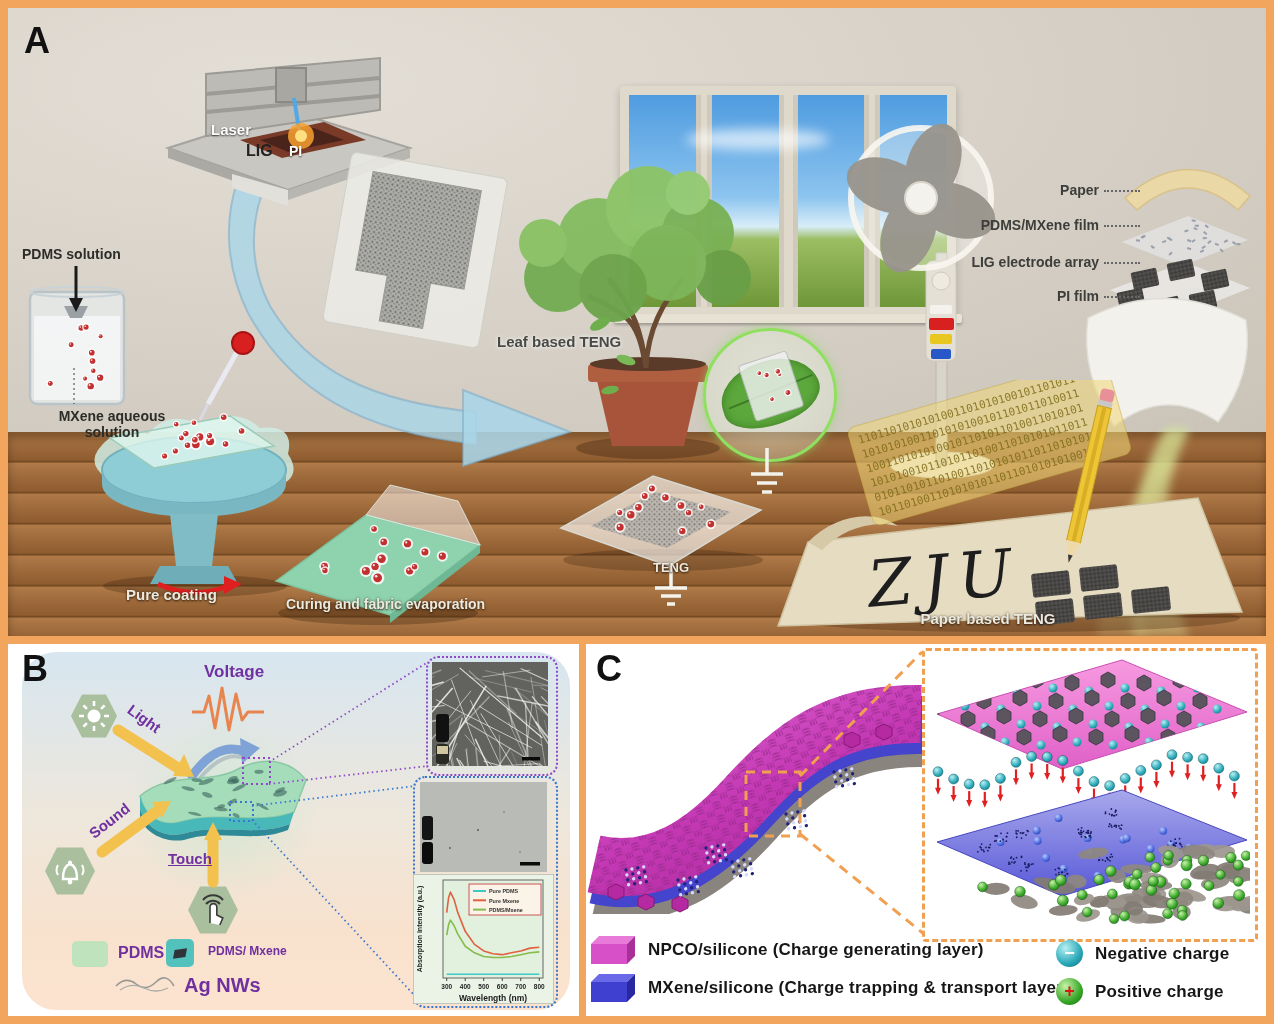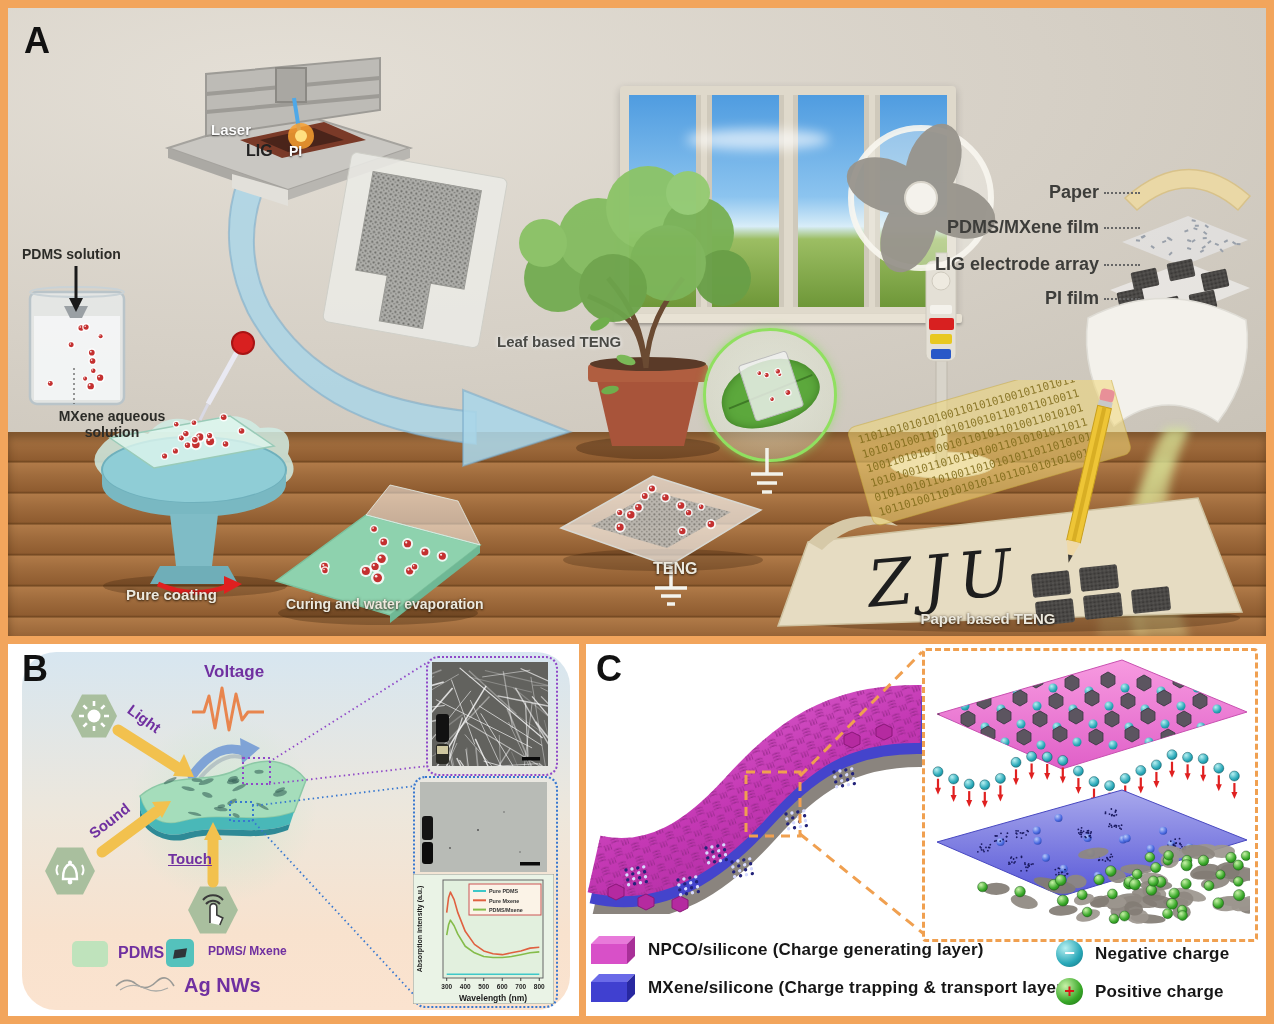--- a/index.html
+++ b/index.html
@@ -10,21 +10,21 @@
   .div-v{position:absolute;left:579px;width:7px;top:644px;bottom:8px;background:#F2A55C;z-index:49;}
   .panel{position:absolute;overflow:hidden;}
   .plabel{font-size:36px;font-weight:bold;color:#111;z-index:30;}
   .lbl{position:absolute;font-weight:bold;z-index:22;}
   .dark-on-wall{color:#4a4a45;text-shadow:0 0 3px #eee,0 0 4px #eee;}
   .light-on-wood{color:#ece9de;text-shadow:0 1px 2px rgba(40,25,10,.8),0 0 3px rgba(40,25,10,.5);}
   .white-mach{color:#fdfdfd;text-shadow:0 1px 2px rgba(0,0,0,.7);margin-top:27px;}
   .purple{color:#7030A0;}
   .hex{position:absolute;clip-path:polygon(25% 3%,75% 3%,98% 50%,75% 97%,25% 97%,2% 50%);background:#A9BF9E;display:flex;align-items:center;justify-content:center;z-index:5;}
   .stackrow{position:absolute;display:flex;align-items:center;justify-content:flex-end;width:262px;z-index:22;}
-  .stackrow .txt{font-weight:bold;font-size:18px;color:#3d3d3a;}
+  .stackrow .txt{font-weight:bold;font-size:14px;color:#3d3d3a;}
   .stackrow .dots{display:inline-block;width:36px;border-bottom:2px dotted #666;margin-left:5px;height:1px;}
   .sphere{border-radius:50%;display:flex;align-items:center;justify-content:center;font-weight:bold;}
   .neg-sphere{background:radial-gradient(circle at 35% 30%,#b8f0f2,#28a8b8 60%,#15707c);color:#fff;}
   .pos-sphere{background:radial-gradient(circle at 35% 30%,#c8f2a8,#38a828 60%,#1c6c14);color:#d81818;}
   .clegend{position:absolute;display:flex;align-items:center;z-index:10;}
   .clegend .t{font-size:17px;font-weight:bold;color:#161616;margin-left:12px;letter-spacing:0.2px;}
   .inset-frame{position:absolute;border-radius:12px;z-index:8;}
   svg{display:block;}
 </style>
 </head>
@@ -316,21 +316,21 @@
           <circle cx="119.66752743484224" cy="114.81887174211249" r="4.368904320987655" fill="#C43030"></circle>
           <circle cx="118.13841092249656" cy="113.28975522976681" r="1.3106712962962963" fill="rgba(255,255,255,.9)"></circle>
           <circle cx="156.58454595336076" cy="103.72430795610425" r="4.225823045267489" fill="rgba(255,255,255,.85)"></circle>
           <circle cx="156.58454595336076" cy="103.72430795610425" r="2.7263374485596708" fill="#C43030"></circle>
           <circle cx="155.63032784636488" cy="102.77008984910837" r="0.8179012345679012" fill="rgba(255,255,255,.9)"></circle>
           <circle cx="166.91823113854593" cy="88.92233676268862" r="5.461557355967078" fill="rgba(255,255,255,.85)"></circle>
           <circle cx="166.91823113854593" cy="88.92233676268862" r="3.523585390946502" fill="#C43030"></circle>
           <circle cx="165.68497625171466" cy="87.68908187585734" r="1.0570756172839506" fill="rgba(255,255,255,.9)"></circle>
         </g>
     </svg>
-    <div class="lbl light-on-wood" style="left:278px;top:588px;font-size:14px;">Curing and water evaporation</div>
+    <div class="lbl light-on-wood" style="left:278px;top:588px;font-size:14px;">Curing and fabric evaporation</div>
 
     <svg class="abs" style="left:535px;top:440px;z-index:11;" width="240" height="165" viewBox="0 0 240 165">
       <ellipse cx="120" cy="112" rx="100" ry="11" fill="rgba(40,20,5,.25)"></ellipse>
       <polygon points="18,80 110,28 218,62 126,118" fill="rgba(252,252,250,.65)" stroke="#D8D8D2" stroke-width="1.5"></polygon>
       <polygon points="48,78 112,44 188,64 124,100" fill="url(#speck2)" opacity=".75"></polygon>
       <g id="teng-drops">
           <circle cx="139.32821399176953" cy="83.12425994513032" r="4.9361041666666665" fill="rgba(255,255,255,.85)"></circle>
           <circle cx="139.32821399176953" cy="83.12425994513032" r="3.1845833333333333" fill="#C43030"></circle>
           <circle cx="138.21360982510285" cy="82.00965577846365" r="0.955375" fill="rgba(255,255,255,.9)"></circle>
           <circle cx="137.96951028806586" cy="57.51096364883402" r="5.182848379629631" fill="rgba(255,255,255,.85)"></circle>
@@ -362,21 +362,21 @@
           <circle cx="144.6463285751029" cy="63.751041195130334" r="0.8001875" fill="rgba(255,255,255,.9)"></circle>
           <circle cx="122.4411769547325" cy="49.41129698216736" r="5.020421296296297" fill="rgba(255,255,255,.85)"></circle>
           <circle cx="122.4411769547325" cy="49.41129698216736" r="3.2389814814814817" fill="#C43030"></circle>
           <circle cx="121.30753343621397" cy="48.27765346364884" r="0.9716944444444444" fill="rgba(255,255,255,.9)"></circle>
           <circle cx="158.18913991769546" cy="58.85133401920439" r="3.730082175925926" fill="rgba(255,255,255,.85)"></circle>
           <circle cx="158.18913991769546" cy="58.85133401920439" r="2.4065046296296297" fill="#C43030"></circle>
           <circle cx="157.3468632973251" cy="58.00905739883402" r="0.7219513888888889" fill="rgba(255,255,255,.9)"></circle>
         </g>
       <path d="M128,118 V140 M112,140 H144 M118,148 H138 M124,156 H132" stroke="#F4F4EE" stroke-width="3.5" fill="none"></path>
     </svg>
-    <div class="lbl light-on-wood" style="left:645px;top:552px;font-size:16px;">TENG</div>
+    <div class="lbl light-on-wood" style="left:645px;top:552px;font-size:13px;">TENG</div>
 
     <svg class="abs" style="left:1062px;top:142px;z-index:12;" width="198" height="300" viewBox="0 0 198 300">
       <defs>
         <pattern id="speckDark" width="4" height="4" patternUnits="userSpaceOnUse">
           <rect width="4" height="4" fill="#4A4846"></rect>
           <circle cx="1" cy="1.2" r="0.8" fill="#2E2C2A"></circle>
           <circle cx="3" cy="3.2" r="0.7" fill="#605E5A"></circle>
         </pattern>
       </defs>
       <path d="M55,48 Q118,-8 180,46 L168,60 Q118,16 67,60 Z" fill="#EAD8A6" stroke="#D8C28A" stroke-width="1.5"></path>

